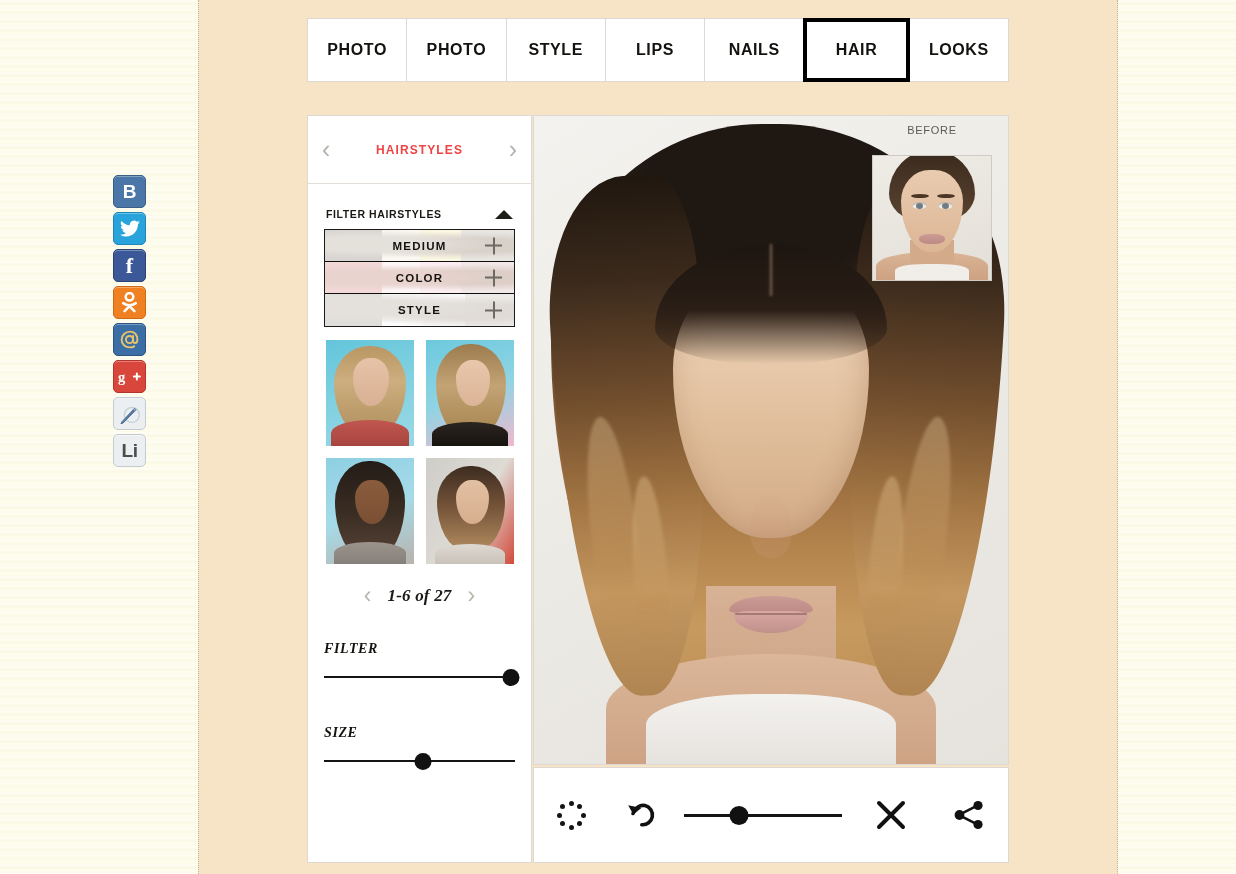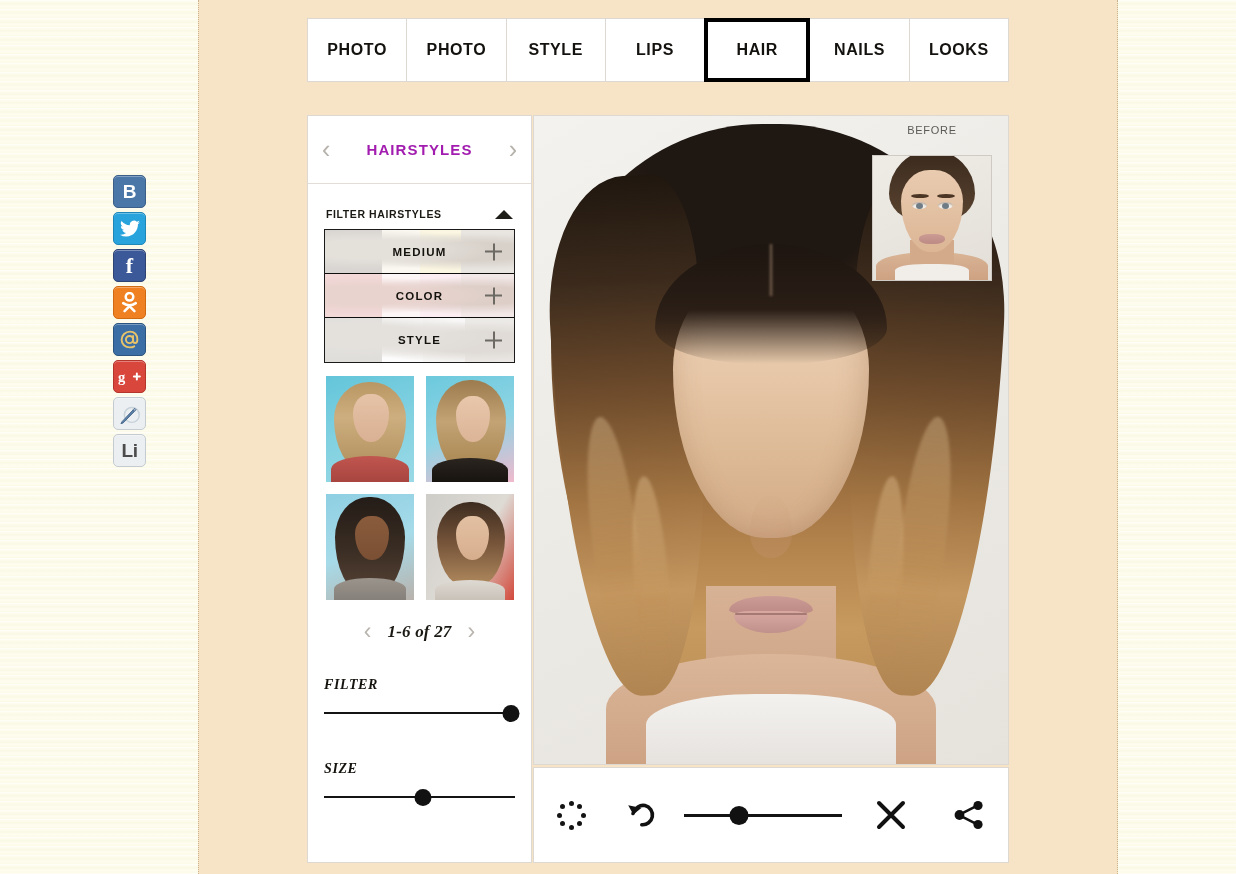--- a/index.html
+++ b/index.html
@@ -118,24 +118,24 @@
   .panel-header {
     height: 68px;
     border-bottom: 1px solid #e2ded7;
     display: flex;
     align-items: center;
     justify-content: space-between;
     padding: 0 14px;
     background: #fff;
   }
   .panel-title {
-    font-size: 15px;
+    font-size: 12px;
     font-weight: bold;
     letter-spacing: 1.1px;
-    color: #a21caf;
+    color: #ef4444;
     font-stretch: condensed;
   }
   .chev {
     font-size: 25px;
     color: #b7b3ac;
     cursor: pointer;
     line-height: 1;
     font-family: "Liberation Sans", sans-serif;
     user-select: none;
   }
@@ -159,21 +159,21 @@
     cursor: pointer;
   }
 
   .filter-stack {
     margin: 0 16px;
     border: 1px solid #1a1a1a;
     overflow: hidden;
     position: relative;
   }
   .filter-row {
-    height: 44px;
+    height: 32px;
     position: relative;
     display: flex;
     align-items: center;
     justify-content: center;
     border-bottom: 1.5px solid #0e0e0e;
     cursor: pointer;
     overflow: hidden;
   }
   .filter-row:last-child { border-bottom: none; }
   .fr-bg {
@@ -631,22 +631,22 @@
     <div class="social-btn sb-li">
       <span>Li</span>
     </div>
   </div>
 
   <div class="tabbar">
     <div class="tab">PHOTO</div>
     <div class="tab">PHOTO</div>
     <div class="tab">STYLE</div>
     <div class="tab">LIPS</div>
+    <div class="tab">NAILS</div>
     <div class="tab active">HAIR</div>
-    <div class="tab">NAILS</div>
     <div class="tab">LOOKS</div>
   </div>
 
   <div class="panel">
 
     <div class="panel-header">
       <span class="chev">‹</span>
       <span class="panel-title">HAIRSTYLES</span>
       <span class="chev">›</span>
     </div>

